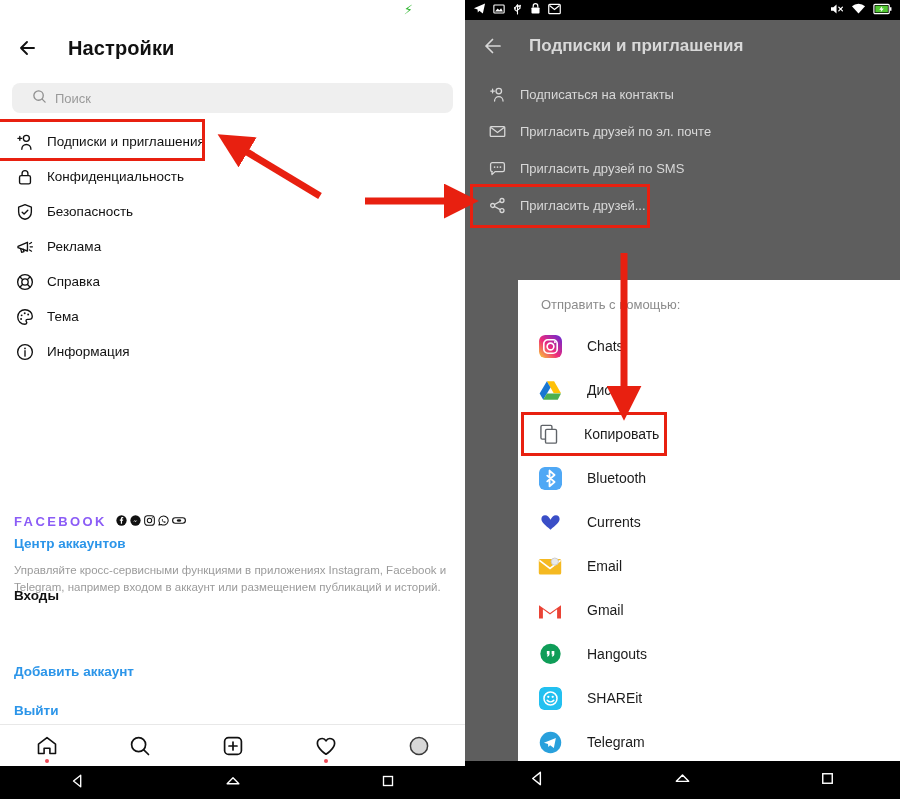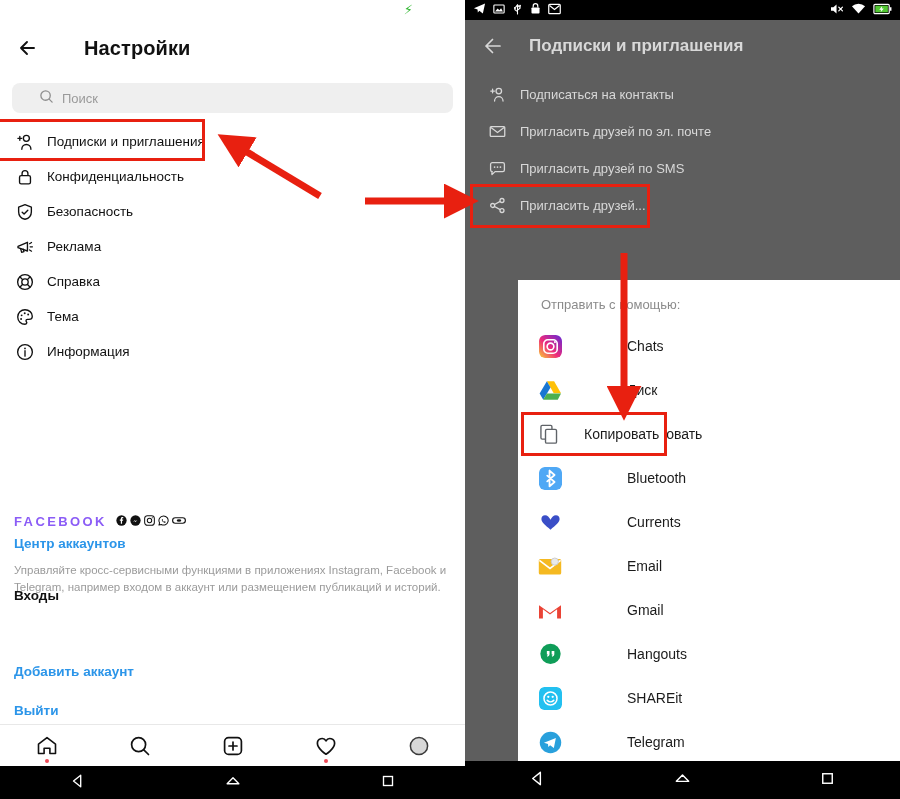--- a/index.html
+++ b/index.html
@@ -19,35 +19,35 @@
   #left-statusbar {
     position:absolute; left:0; top:0; width:465px; height:22px;
     background:#ffffff;
   }
   #charge-bolt {
     position:absolute; right:52px; top:3px;
     color:#2fb62f; font-size:13px; line-height:13px; font-weight:bold;
   }
   #left-appbar {
     position:absolute; left:0; top:22px; width:500px; height:52px;
-    display:flex; align-items:center;gap:16px;
+    display:flex; align-items:center;
   }
   .back-arrow {
     width:34px; height:34px; margin-left:12px;
     position:relative; flex:none;
   }
   .back-arrow svg { display:block; }
   #left-title {
     margin-left:22px; font-size:20px; font-weight:bold; color:#111;
     letter-spacing:0.1px;
   }
   #search-box {
     position:absolute; left:12px; top:83px; width:441px; height:30px;
     background:#efefef; border-radius:8px;
-    display:flex; align-items:center; padding:0 27px;
+    display:flex; align-items:center; padding:0 20px;
   }
   #search-box .mag { flex:none; margin-right:8px; }
   #search-placeholder { color:#9a9a9a; font-size:13px; }
 
   .settings-list { position:absolute; left:0; top:124px; width:465px; }
   .s-item {
     height:35px; display:flex; align-items:center; padding-left:14px;
   }
   .s-item .s-ic {
     width:22px; height:22px; flex:none; margin-right:11px;
@@ -121,21 +121,21 @@
 
   #share-sheet {
     position:absolute; left:53px; top:280px; width:382px; height:481px;
     background:#ffffff;
   }
   #share-title {
     position:absolute; left:23px; top:17px;
     font-size:13px; color:#8b8b8b;
   }
   .sh-list { position:absolute; left:0; top:44px; width:382px; }
-  .sh-item { height:44px; display:flex; align-items:center; padding-left:19px;gap:40px; }
+  .sh-item { height:44px; display:flex; align-items:center; padding-left:19px; }
   .sh-item .sh-ic {
     width:26px; height:26px; flex:none; margin-right:24px;
     display:flex; align-items:center; justify-content:center;
   }
   .sh-item .sh-lb { font-size:14px; color:#1b1b1b; }
   .appicon { width:23px; height:23px; border-radius:5px; display:block; }
 
   #right-navbar {
     position:absolute; left:0; top:761px; width:435px; height:38px;
     background:#000; display:flex; align-items:center; justify-content:space-around;

